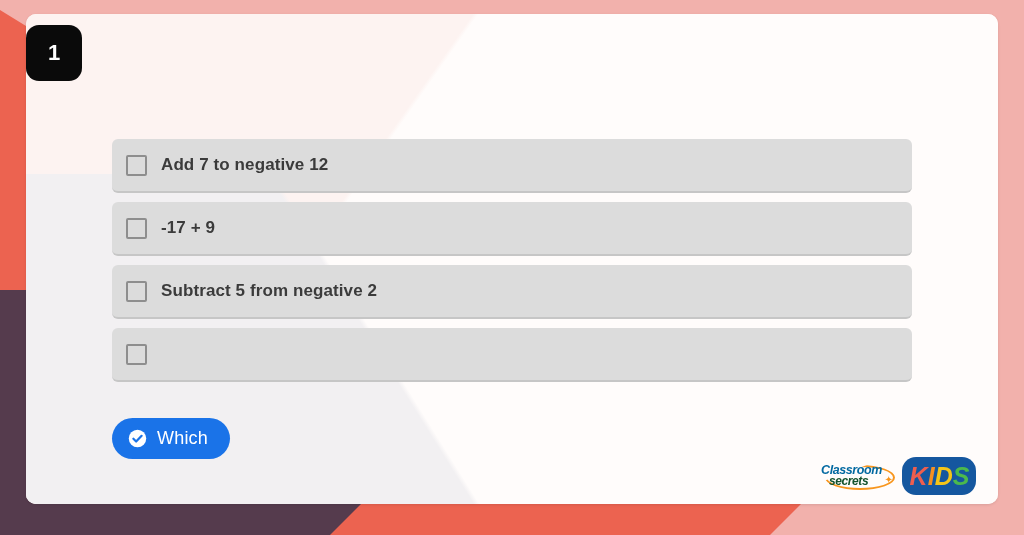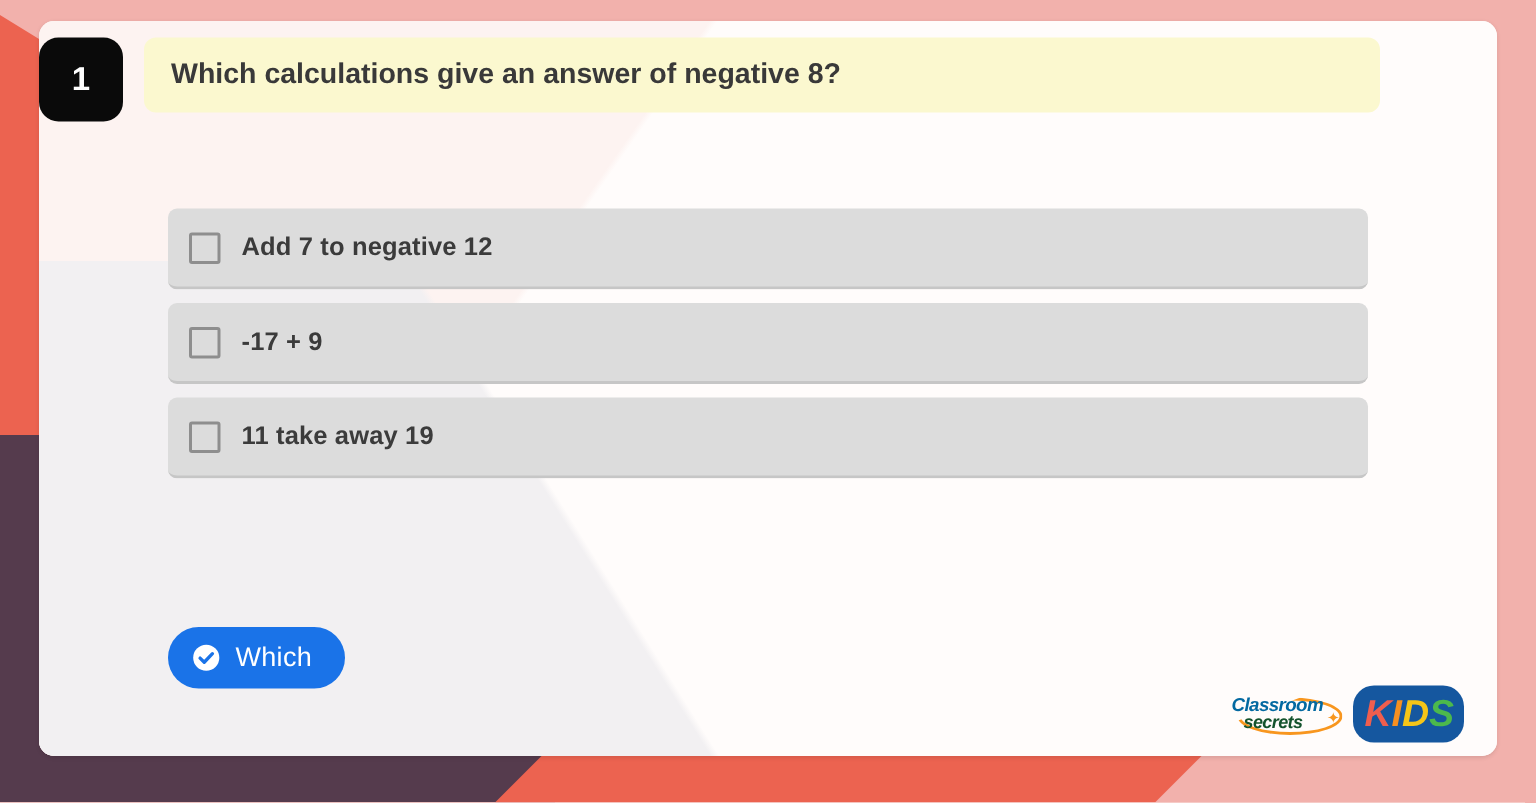--- a/index.html
+++ b/index.html
@@ -280,42 +280,42 @@
   <div class="deco-purple"></div>
   <div class="deco-coral-bottom"></div>
 
   <div id="quiz-card">
     <div class="card-inner">
 
       <div id="question-header">
         <div id="question-number-badge">
           <span>1</span>
         </div>
-        <div id="question-banner">
-          <span id="question-text">Which calculations give an answer of negative 8?</span>
-        </div>
       </div>
 
       <div id="options-list">
 
         <div class="option-row">
           <span class="option-checkbox"></span>
           <span class="option-label">Add 7 to negative 12</span>
         </div>
 
 
         <div class="option-row">
           <span class="option-checkbox"></span>
           <span class="option-label">-17 + 9</span>
         </div>
 
-
         <div class="option-row">
           <span class="option-checkbox"></span>
-          <span class="option-label">11 take away 19</span>
+          <span class="option-label">Subtract 5 from negative 2</span>
+        </div>
+
+        <div class="option-row">
+          <span class="option-checkbox"></span>
         </div>
 
       </div>
 
       <button id="check-button">
         <svg id="check-icon" viewBox="0 0 24 24">
           <circle cx="12" cy="12" r="11" fill="#ffffff"></circle>
           <path d="M6.8 12.3 L10.3 15.8 L17.2 8.6" stroke="#1a73e8" stroke-width="2.8" fill="none" stroke-linecap="round" stroke-linejoin="round"></path>
         </svg>
         <span id="check-label">Which</span>

